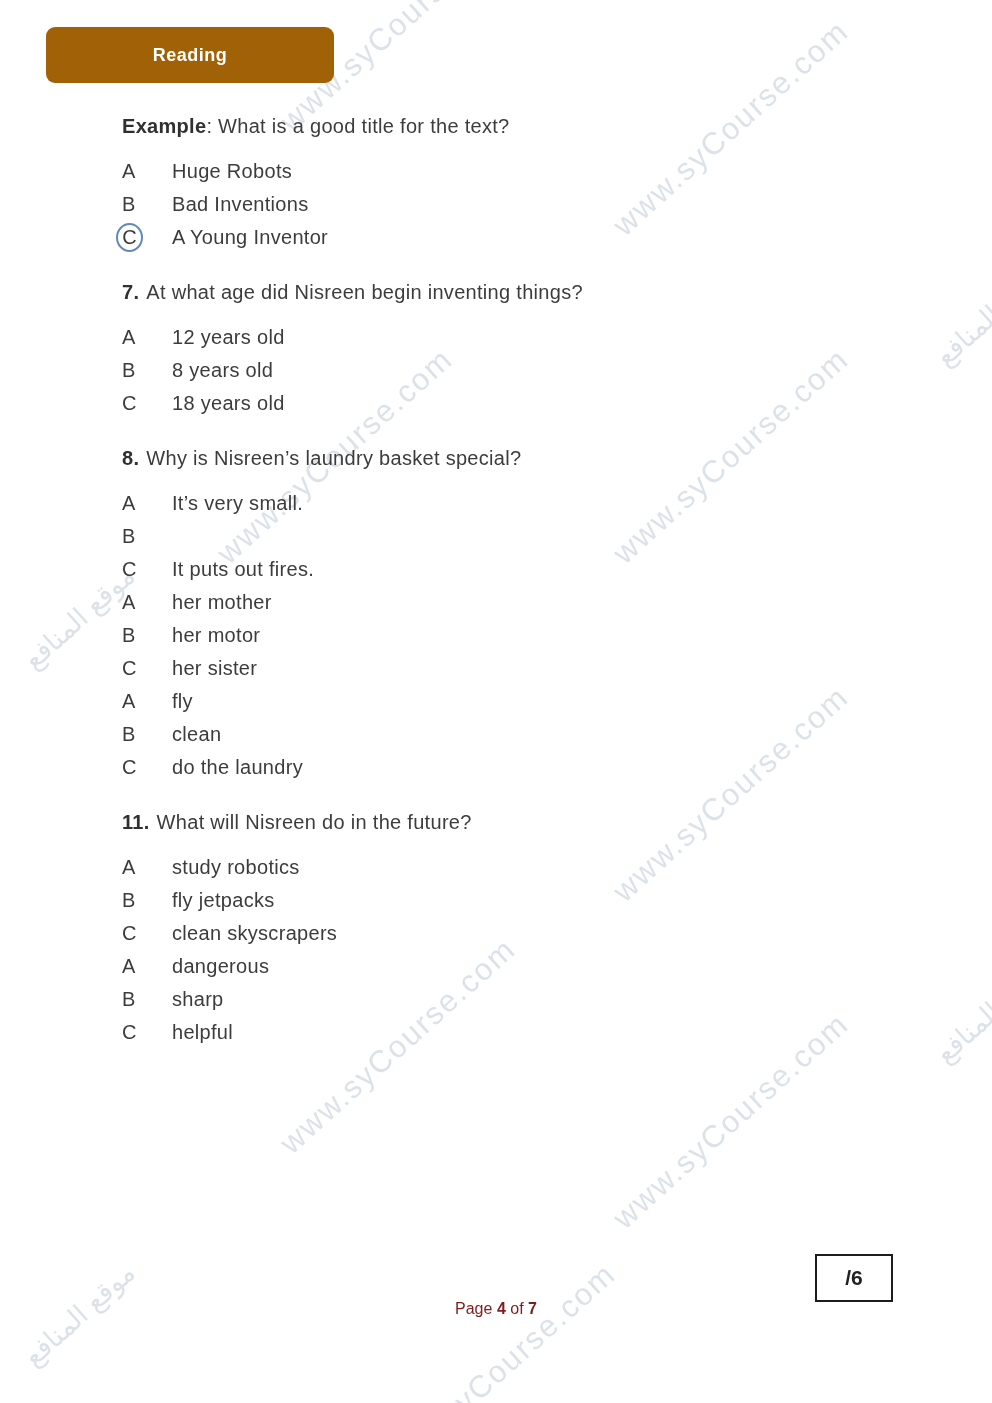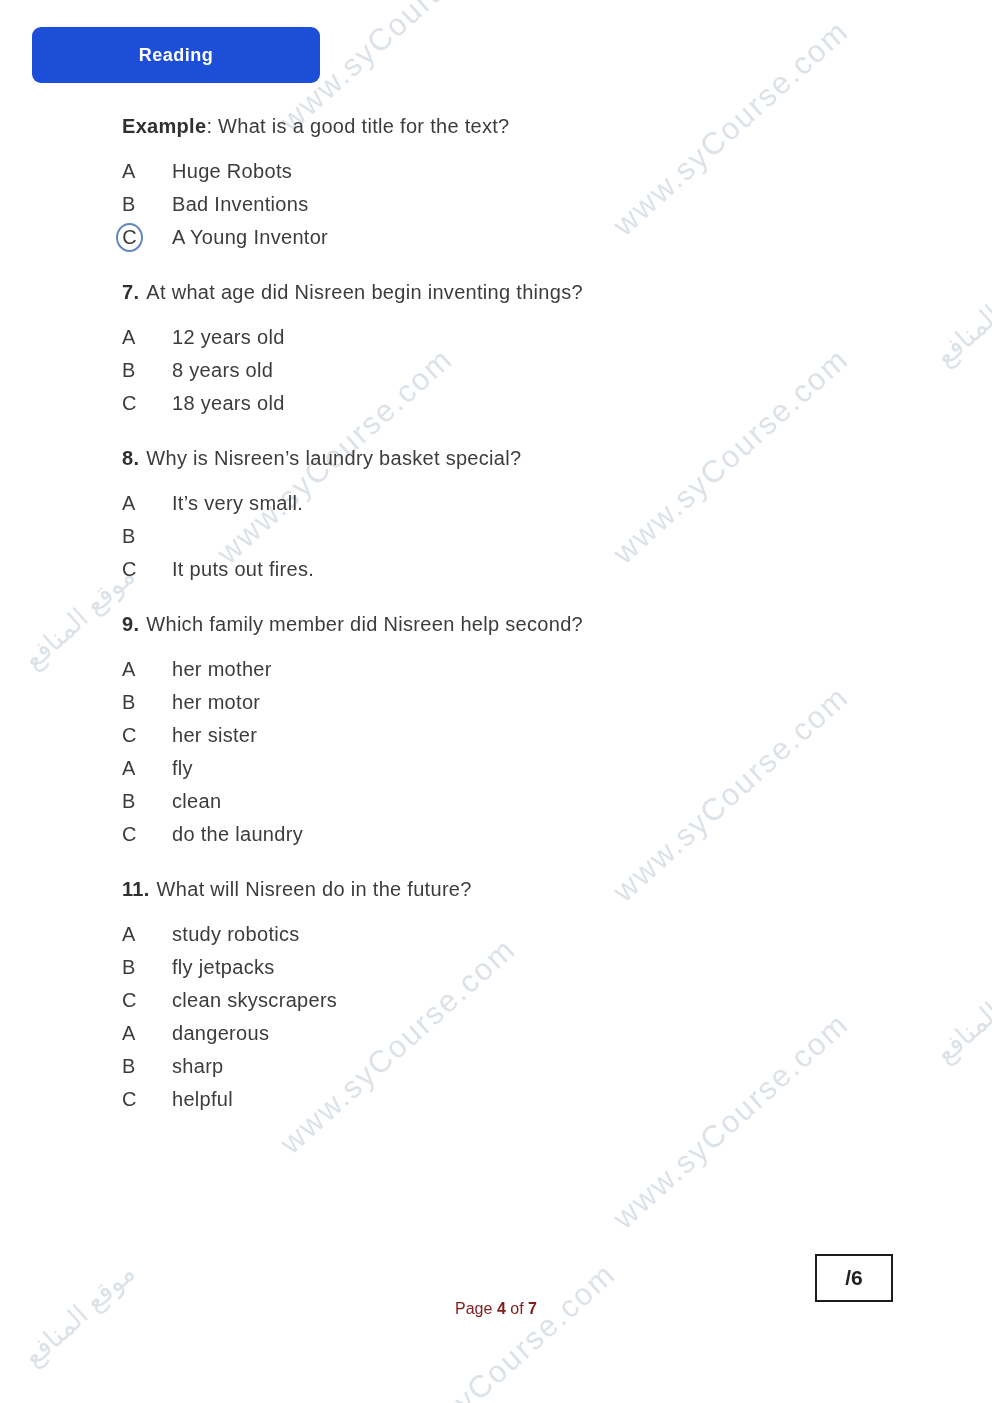--- a/index.html
+++ b/index.html
@@ -21,23 +21,23 @@
     letter-spacing:2px;
     color:#cdd6df;
     opacity:.7;
     transform:rotate(-42deg);
     transform-origin:left center;
   }
   .wm.ar { font-size:27px; letter-spacing:0; }
 
   
   .badge {
-    position:absolute; left:32px; top:27px;
+    position:absolute; left:46px; top:27px;
     width:288px; height:56px;
-    background:#1d4ed8; border-radius:9px;
+    background:#a16207; border-radius:9px;
     color:#ffffff; font-weight:bold; font-size:18px;
     display:flex; align-items:center; justify-content:center;
     letter-spacing:.5px;
     z-index:2;
   }
 
   
   .content {
     position:relative; z-index:1;
     padding:110px 60px 0 122px;
@@ -146,23 +146,20 @@
     </div>
     <div class="opt">
       <span class="letter">B</span>
     </div>
     <div class="opt">
       <span class="letter">C</span>
       <span>It puts out fires.</span>
     </div>
   </div>
 
-  <div class="qline">
-    <span class="qnum">9.</span><span>Which family member did Nisreen help second?</span>
-  </div>
   <div class="opts">
     <div class="opt">
       <span class="letter">A</span>
       <span>her mother</span>
     </div>
     <div class="opt">
       <span class="letter">B</span>
       <span>her motor</span>
     </div>
     <div class="opt">

